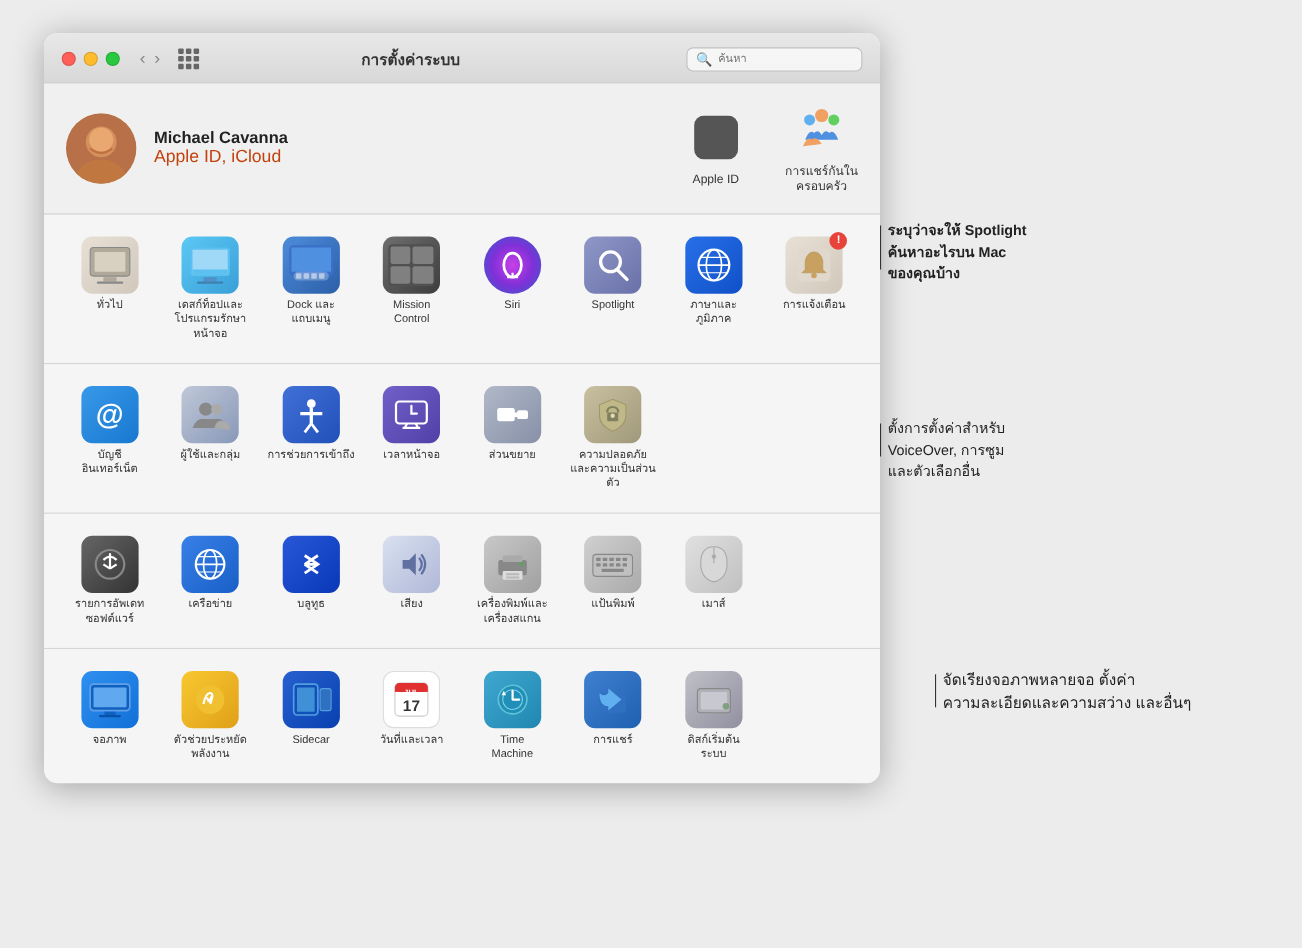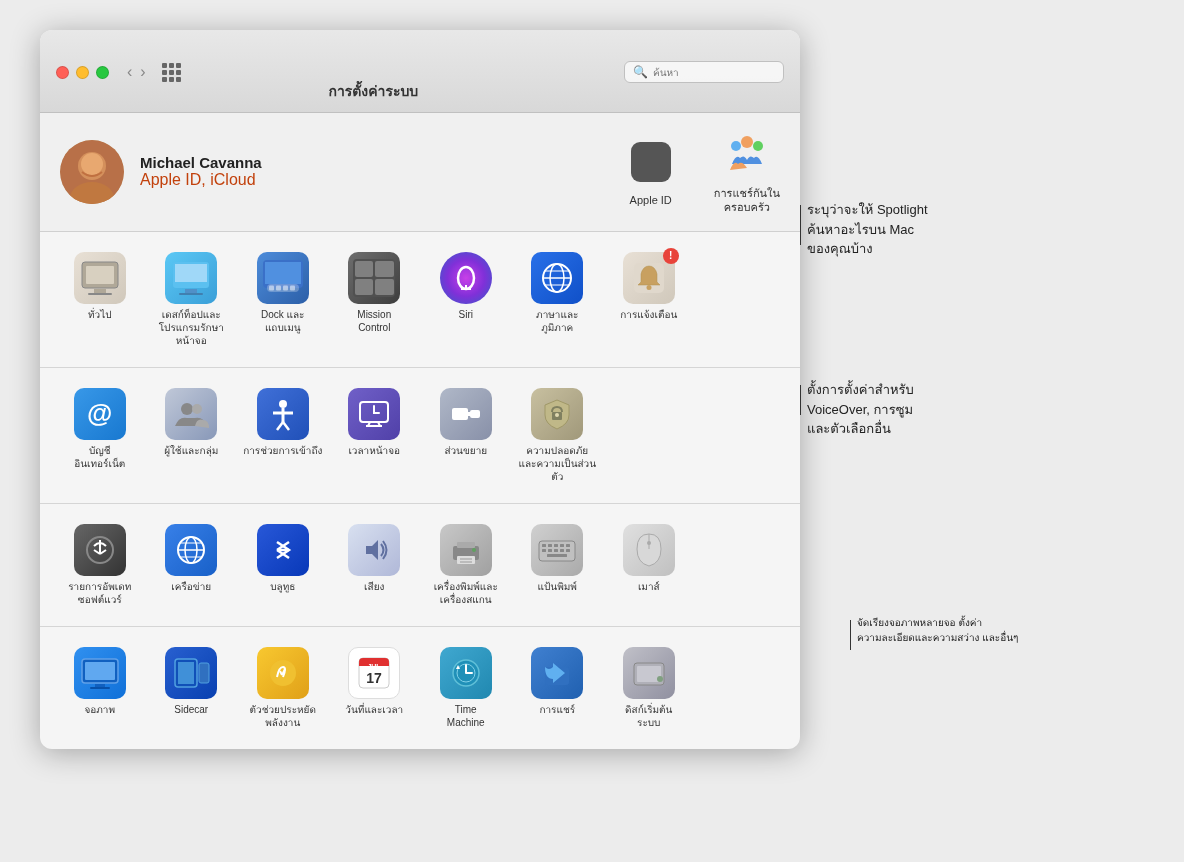--- a/index.html
+++ b/index.html
@@ -84,21 +84,20 @@
       background: #666;
       border-radius: 1px;
     }
     .titlebar-title {
       flex: 1;
       text-align: center;
       font-size: 14px;
       font-weight: 600;
       color: #333;
       margin-left: -60px;
-      margin-top: 38px;
     }
     .search-box {
       display: flex;
       align-items: center;
       background: rgba(255,255,255,0.7);
       border: 1px solid #c0c0c0;
       border-radius: 6px;
       padding: 3px 8px;
       gap: 5px;
       margin-left: auto;
@@ -383,20 +382,29 @@
           <div class="icon-img" style="border-radius:50%; background: radial-gradient(circle, #c840e8 0%, #8030d8 50%, #3060c8 100%);">
             <svg width="30" height="30" viewBox="0 0 30 30">
               <ellipse cx="15" cy="15" rx="8" ry="11" fill="none" stroke="white" stroke-width="2.5"></ellipse>
               <line x1="15" y1="22" x2="15" y2="26" stroke="white" stroke-width="2"></line>
               <line x1="10" y1="26" x2="20" y2="26" stroke="white" stroke-width="2"></line>
             </svg>
           </div>
           <div class="icon-label">Siri</div>
         </div>
 
+        <div class="icon-item">
+          <div class="icon-img" style="background: linear-gradient(135deg,#9098c8 0%,#6870a8 100%); border-radius:10px;">
+            <svg width="34" height="34" viewBox="0 0 34 34">
+              <circle cx="15" cy="14" r="9" fill="none" stroke="white" stroke-width="3"></circle>
+              <line x1="21" y1="21" x2="30" y2="30" stroke="white" stroke-width="3" stroke-linecap="round"></line>
+            </svg>
+          </div>
+          <div class="icon-label">Spotlight</div>
+        </div>
 
         <div class="icon-item">
           <div class="icon-img" style="background: linear-gradient(135deg,#2870e8 0%,#1050c8 100%); border-radius:10px;">
             <svg width="36" height="36" viewBox="0 0 36 36">
               <circle cx="18" cy="18" r="14" fill="none" stroke="white" stroke-width="2"></circle>
               <ellipse cx="18" cy="18" rx="7" ry="14" fill="none" stroke="white" stroke-width="1.5"></ellipse>
               <line x1="4" y1="18" x2="32" y2="18" stroke="white" stroke-width="1.5"></line>
               <line x1="6" y1="11" x2="30" y2="11" stroke="white" stroke-width="1"></line>
               <line x1="6" y1="25" x2="30" y2="25" stroke="white" stroke-width="1"></line>
             </svg>
@@ -600,43 +608,43 @@
               <rect x="2" y="4" width="36" height="24" rx="3" fill="#1060c0" stroke="#60a0e8" stroke-width="1.5"></rect>
               <rect x="5" y="7" width="30" height="18" rx="1" fill="#60a8f0"></rect>
               <rect x="15" y="29" width="10" height="3" fill="#1060c0"></rect>
               <rect x="10" y="32" width="20" height="2" rx="1" fill="#0850a8"></rect>
             </svg>
           </div>
           <div class="icon-label">จอภาพ</div>
         </div>
 
         <div class="icon-item">
+          <div class="icon-img" style="background: linear-gradient(135deg,#f8c830 0%,#e0a018 100%); border-radius:10px;">
+            <svg width="36" height="36" viewBox="0 0 36 36">
+              <circle cx="18" cy="18" r="13" fill="#f0c030"></circle>
+              <path d="M12,22 Q14,12 18,12 Q22,12 18,22" fill="none" stroke="white" stroke-width="2"></path>
+              <line x1="15" y1="16" x2="17" y2="20" stroke="white" stroke-width="2"></line>
+              <line x1="17" y1="20" x2="20" y2="14" stroke="white" stroke-width="2"></line>
+            </svg>
+          </div>
+          <div class="icon-label">ตัวช่วยประหยัด<br>พลังงาน</div>
+        </div>
+
+        <div class="icon-item">
           <div class="icon-img" style="background: linear-gradient(135deg,#2860d0 0%,#0840b0 100%); border-radius:10px;">
             <svg width="40" height="36" viewBox="0 0 40 36">
               <rect x="4" y="4" width="22" height="28" rx="3" fill="#1050b8" stroke="#50a0e0" stroke-width="1.5"></rect>
               <rect x="7" y="7" width="16" height="22" fill="#4090d8"></rect>
               <rect x="28" y="8" width="10" height="20" rx="2" fill="#3070c0" stroke="#50a0e0" stroke-width="1"></rect>
             </svg>
           </div>
           <div class="icon-label">Sidecar</div>
         </div>
 
         <div class="icon-item">
-          <div class="icon-img" style="background: linear-gradient(135deg,#f8c830 0%,#e0a018 100%); border-radius:10px;">
-            <svg width="36" height="36" viewBox="0 0 36 36">
-              <circle cx="18" cy="18" r="13" fill="#f0c030"></circle>
-              <path d="M12,22 Q14,12 18,12 Q22,12 18,22" fill="none" stroke="white" stroke-width="2"></path>
-              <line x1="15" y1="16" x2="17" y2="20" stroke="white" stroke-width="2"></line>
-              <line x1="17" y1="20" x2="20" y2="14" stroke="white" stroke-width="2"></line>
-            </svg>
-          </div>
-          <div class="icon-label">ตัวช่วยประหยัด<br>พลังงาน</div>
-        </div>
-
-        <div class="icon-item">
           <div class="icon-img" style="background: white; border-radius:10px; border:1px solid #ddd;">
             <svg width="36" height="36" viewBox="0 0 36 36">
               <rect x="3" y="3" width="30" height="30" rx="4" fill="white" stroke="#ccc" stroke-width="1"></rect>
               <rect x="3" y="3" width="30" height="8" rx="4" fill="#e03030"></rect>
               <rect x="3" y="8" width="30" height="3" fill="#e03030"></rect>
               <text x="18" y="14" text-anchor="middle" fill="white" font-size="7" font-weight="bold">JUL</text>
               <text x="18" y="28" text-anchor="middle" fill="#333" font-size="14" font-weight="bold">17</text>
             </svg>
           </div>
           <div class="icon-label">วันที่และเวลา</div>
@@ -675,34 +683,34 @@
           <div class="icon-label">ดิสก์เริ่มต้น<br>ระบบ</div>
         </div>
       </div>
     </div>
   </div>
 
   <div class="annotations-panel" style="position:relative; min-height:700px;">
     <div style="position:absolute; top:170px; left:-20px;">
       <div style="display:flex; align-items:flex-start; gap:6px;">
         <div style="width:1px; height:40px; background:#333; margin-top:5px; flex-shrink:0;"></div>
-        <div class="annotation-text" style="font-size:13px; line-height:1.5; color:#222; white-space:pre-line;">ระบุว่าจะให้ Spotlight
+        <div class="annotation-text" style="font-size:13px; line-height:1.5; color:#222; white-space:pre-line;font-weight:bold;">ระบุว่าจะให้ Spotlight
 ค้นหาอะไรบน Mac
 ของคุณบ้าง</div>
       </div>
     </div>
     <div style="position:absolute; top:350px; left:-20px;">
       <div style="display:flex; align-items:flex-start; gap:6px;">
         <div style="width:1px; height:30px; background:#333; margin-top:5px; flex-shrink:0;"></div>
         <div class="annotation-text" style="font-size:13px; line-height:1.5; color:#222; white-space:pre-line;">ตั้งการตั้งค่าสำหรับ
 VoiceOver, การซูม
 และตัวเลือกอื่น</div>
       </div>
     </div>
     <div style="position:absolute; bottom:80px; left:30px;">
       <div style="display:flex; align-items:flex-start; gap:6px;">
         <div style="width:1px; height:30px; background:#333; margin-top:5px; flex-shrink:0;"></div>
-        <div class="annotation-text" style="font-size:10px; line-height:1.5; color:#222; white-space:pre-line;">จัดเรียงจอภาพหลายจอ ตั้งค่า
+        <div class="annotation-text" style="font-size:14px; line-height:1.5; color:#222; white-space:pre-line;">จัดเรียงจอภาพหลายจอ ตั้งค่า
 ความละเอียดและความสว่าง และอื่นๆ</div>
       </div>
     </div>
   </div>
 </div>
 
 </body></html>

